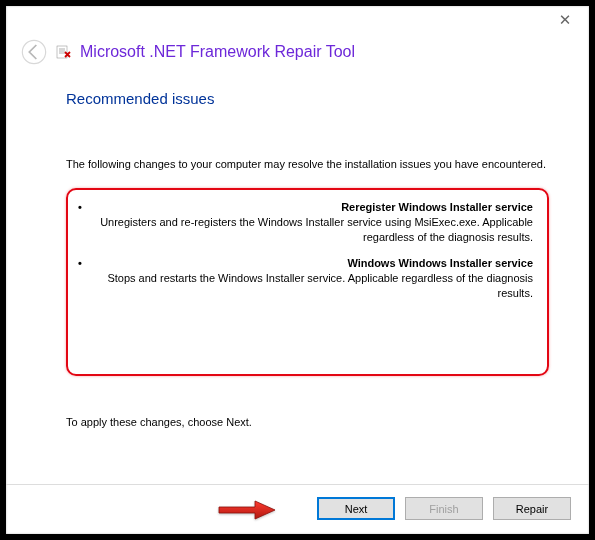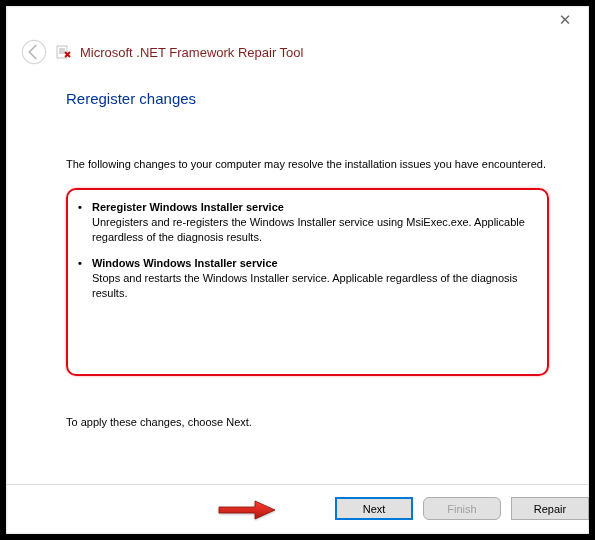--- a/index.html
+++ b/index.html
@@ -27,21 +27,21 @@
     .back-arrow {
       width: 28px; height: 28px;
       display:flex; align-items:center; justify-content:center;
       color: #b0b0b0; font-size: 18px;
     }
     .app-icon {
       width: 16px; height: 16px; margin: 0 6px;
       position: relative;
     }
     .app-icon svg { width:16px; height:16px; }
-    .app-title { font-size: 13px; color: #7f1d1d; }
+    .app-title { font-size: 16px; color: #6d28d9; }
     .content {
       flex: 1;
       padding: 22px 40px 10px 60px;
       display:flex; flex-direction:column;
     }
     .heading {
       color: #003399;
       font-size: 15px;
       font-weight: 400;
       margin-bottom: 22px;
@@ -55,40 +55,40 @@
     .changes-box {
       border: 2px solid #e30613;
       border-radius: 10px;
       padding: 10px 14px 10px 6px;
       height: 188px;
       overflow: auto;
       box-shadow: 0 0 3px rgba(227,6,19,0.35);
     }
     .change-item { display:flex; gap:6px; margin-bottom:12px; font-size:11px; line-height:1.35;}
     .bullet { width:12px; text-align:center; font-weight:bold;}
-    .change-text { flex:1; }
+    .change-text { flex:1;text-align:right; }
     .change-title { font-weight: bold; display:block; }
     .apply-note { font-size:11px; margin-top:40px; }
     .button-bar {
       border-top: 1px solid #ddd;
-      padding: 12px 0 14px 18px;
+      padding: 12px 18px 14px 18px;
       display:flex; justify-content:flex-end; gap:10px;
       align-items:center;
       position:relative;
     }
     .btn {
       min-width: 78px; height: 23px;
       font-size: 11px;
       border: 1px solid #adadad;
       background: #e1e1e1;
       padding: 0 12px;
       cursor: pointer;
     }
     .btn.default { border: 1px solid #0078d7; box-shadow: 0 0 0 1px #0078d7 inset; }
-    .btn.disabled { color:#a0a0a0; cursor:default;border-radius:6px; }
+    .btn.disabled { color:#a0a0a0; cursor:default; }
     .red-arrow {
       position:absolute;
       right: 312px;
       top: 14px;
       width: 60px; height: 22px;
     }
     .red-arrow svg { width:60px; height:22px; filter: drop-shadow(0 1px 1px rgba(0,0,0,0.25));}
   </style>
 </head>
 <body>
@@ -111,21 +111,21 @@
         <svg viewBox="0 0 16 16">
           <rect x="1" y="2" width="10" height="12" fill="#fff" stroke="#888" stroke-width="0.5"></rect>
           <path d="M3 5h6M3 7h6M3 9h6" stroke="#999" stroke-width="0.8"></path>
           <path d="M9 8l5 5M14 8l-5 5" stroke="#c00" stroke-width="1.8"></path>
         </svg>
       </div>
       <div class="app-title">Microsoft .NET Framework Repair Tool</div>
     </div>
 
     <div class="content">
-      <div class="heading">Reregister changes</div>
+      <div class="heading">Recommended issues</div>
       <div class="intro">The following changes to your computer may resolve the installation issues you have encountered.</div>
 
       <div class="changes-box">
         <div class="change-item">
           <div class="bullet">•</div>
           <div class="change-text">
             <span class="change-title">Reregister Windows Installer service</span>
             <span>Unregisters and re-registers the Windows Installer service using MsiExec.exe. Applicable regardless of the diagnosis results.</span>
           </div>
         </div>

